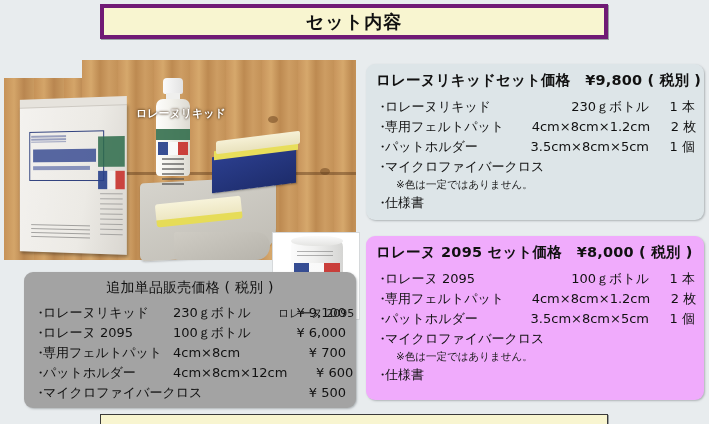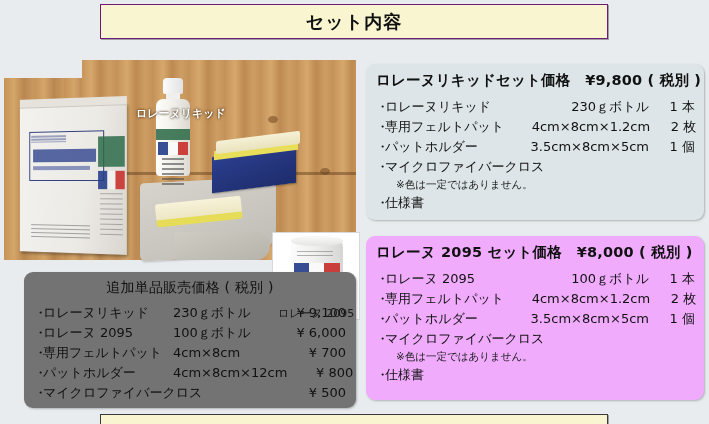--- a/index.html
+++ b/index.html
@@ -24,21 +24,21 @@
   }
 
   
   .header-banner {
     position: absolute;
     left: 100px;
     top: 4px;
     width: 508px;
     height: 35px;
     background: #f8f5d0;
-    border: 1px solid #701a75;
+    border: 4px solid #701a75;
     box-shadow: 1px 1px 0 #9aa0a3;
     display: flex;
     align-items: center;
     justify-content: center;
   }
   .header-banner .title {
     font-size: 18px;
     font-weight: bold;
     color: #111;
     letter-spacing: 1px;
@@ -361,21 +361,21 @@
 
   
   .panel {
     position: absolute;
     border-radius: 9px;
     box-shadow: 1px 1px 2px rgba(120,125,130,.5);
     padding: 7px 10px 6px 10px;
   }
   .panel-blue  { background: #dde5e8; }
   .panel-green { background: #f0abfc; }
-  .panel-pink  { background: #737373; }
+  .panel-pink  { background: #a3a3a3; }
 
   .panel-liquid { left: 366px; top: 64px;  width: 338px; height: 156px; }
   .panel-2095   { left: 366px; top: 236px; width: 338px; height: 164px; }
   .panel-single { left: 24px;  top: 272px; width: 332px; height: 136px; }
 
   .panel-title {
     font-size: 14.5px;
     font-weight: bold;
     color: #111;
     white-space: nowrap;
@@ -584,21 +584,21 @@
     <div class="row price-row">
       <span class="bullet">・</span>
       <span class="nm">専用フェルトパット</span>
       <span class="spec">4cm×8cm</span>
       <span class="price">¥ 700</span>
     </div>
     <div class="row price-row">
       <span class="bullet">・</span>
       <span class="nm">パットホルダー</span>
       <span class="spec">4cm×8cm×12cm</span>
-      <span class="price">¥ 800</span>
+      <span class="price">¥ 600</span>
     </div>
     <div class="row price-row">
       <span class="bullet">・</span>
       <span class="nm">マイクロファイバークロス</span>
       <span class="spec"></span>
       <span class="price">¥ 500</span>
     </div>
   </div>
 
   <div class="footer-banner"></div>

